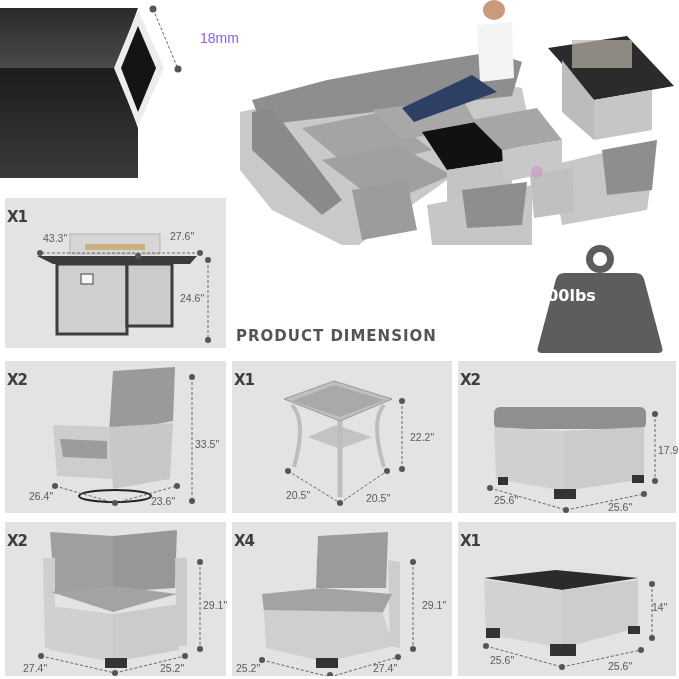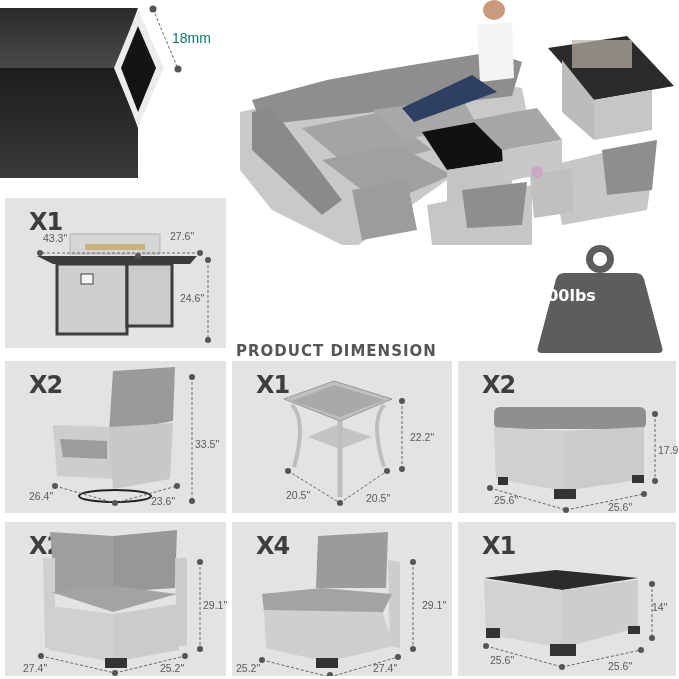--- a/index.html
+++ b/index.html
@@ -2,27 +2,27 @@
 <html><head>
 <meta charset="utf-8">
 <style>
   * { box-sizing: border-box; margin: 0; padding: 0; }
   html, body { width: 679px; height: 679px; background: #ffffff; overflow: hidden; }
   body { position: relative; font-family: "Liberation Sans", sans-serif; color: #4a4a4a; }
   .abs { position: absolute; }
 
   
   .strand { position: absolute; left: 0; top: 8px; width: 180px; height: 170px; }
-  .dim-label { position: absolute; font-family: "Liberation Sans", sans-serif; color: #0f766e; }
+  .dim-label { position: absolute; font-family: "Liberation Sans", sans-serif; color: #8b5cf6; margin-left: 28px; }
 
   .panel { position: absolute; background: #e3e3e3; }
-  .qty { position: absolute; left: 24px; top: 10px; font-family: "DejaVu Sans", sans-serif; font-weight: bold; font-size: 24px; color: #3e3e3e; letter-spacing: -1px; }
+  .qty { position: absolute; left: 2px; top: 10px; font-family: "DejaVu Sans", sans-serif; font-weight: bold; font-size: 15px; color: #3e3e3e; letter-spacing: -1px; }
   .meas { position: absolute; font-size: 10.5px; color: #5a5a5a; font-family: "Liberation Sans", sans-serif; white-space: nowrap; }
 
-  .heading { position: absolute; left: 236px; top: 342px; font-family: "DejaVu Sans", sans-serif; font-weight: bold; font-size: 15px; color: #555; letter-spacing: 1px; }
+  .heading { position: absolute; left: 236px; top: 327px; font-family: "DejaVu Sans", sans-serif; font-weight: bold; font-size: 15px; color: #555; letter-spacing: 1px; }
 
   .weight { position: absolute; left: 536px; top: 243px; width: 128px; height: 110px; }
   .weight-text { position: absolute; left: 536px; top: 285px; width: 128px; text-align: left; color: #fff; font-family: "DejaVu Sans", sans-serif; font-weight: bold; font-size: 16px; line-height: 21px; }
 </style>
 </head>
 <body>
 
 <div class="strand">
   <svg width="180" height="170" viewBox="0 0 180 170">
     <defs>

